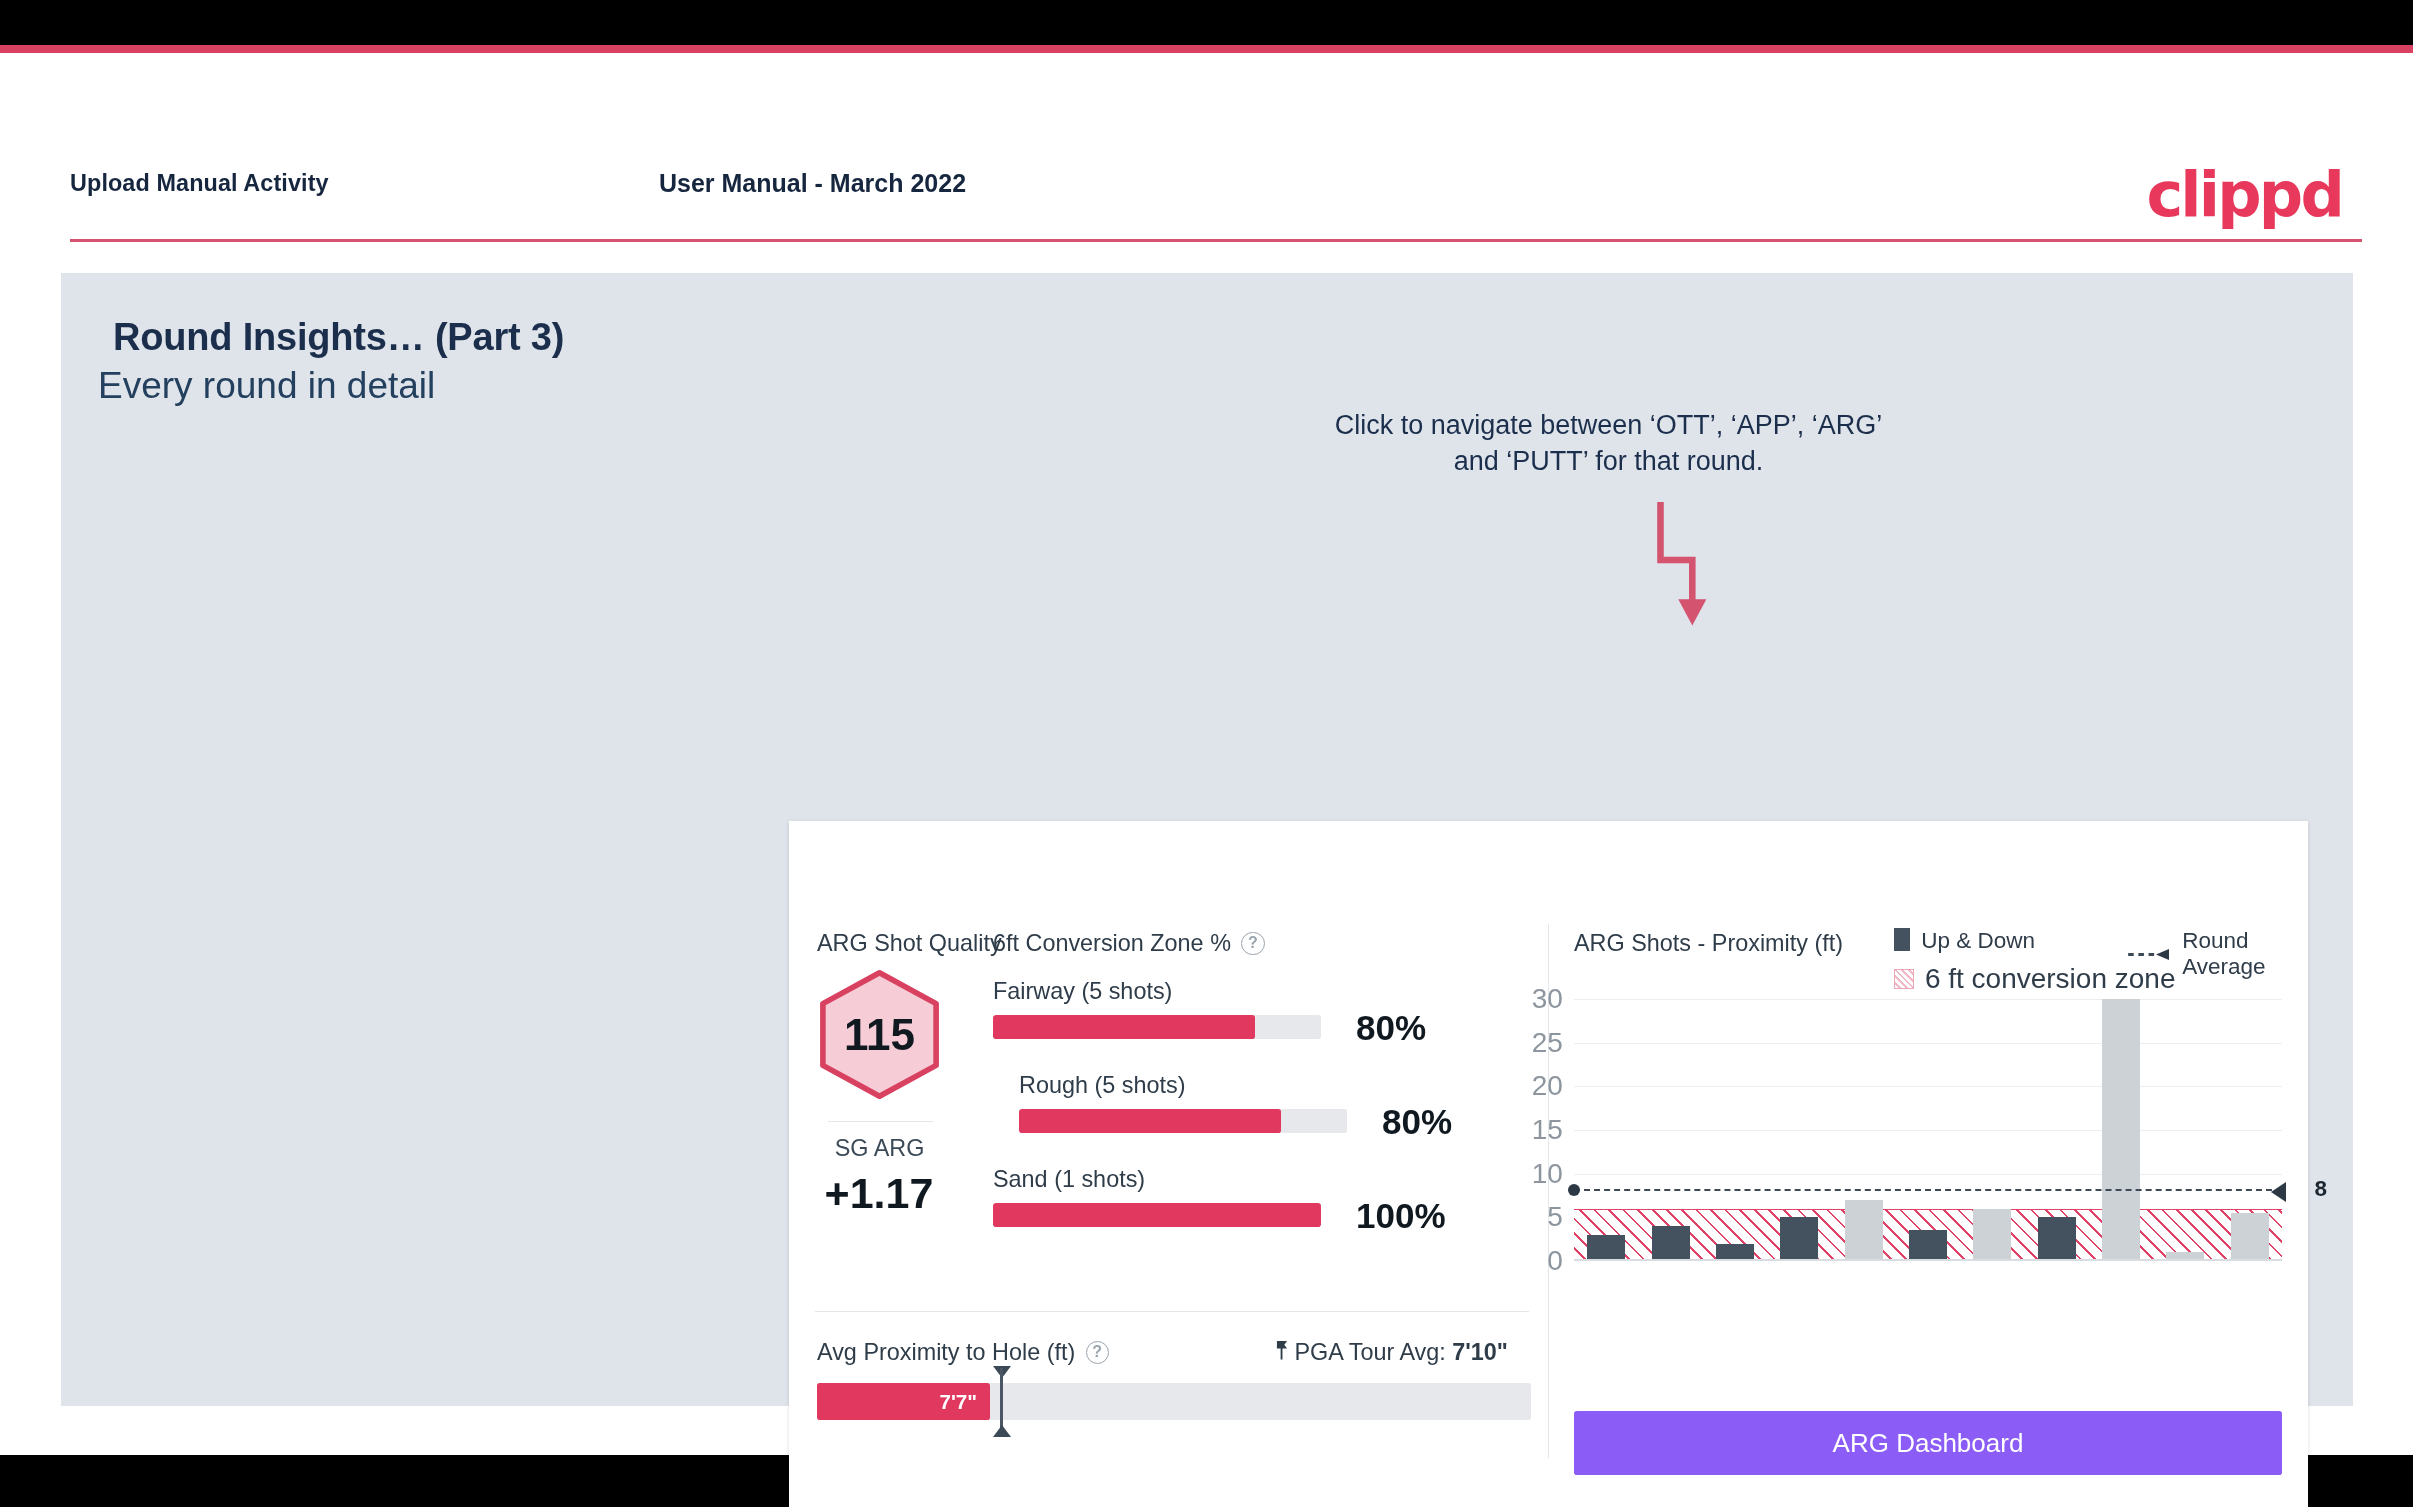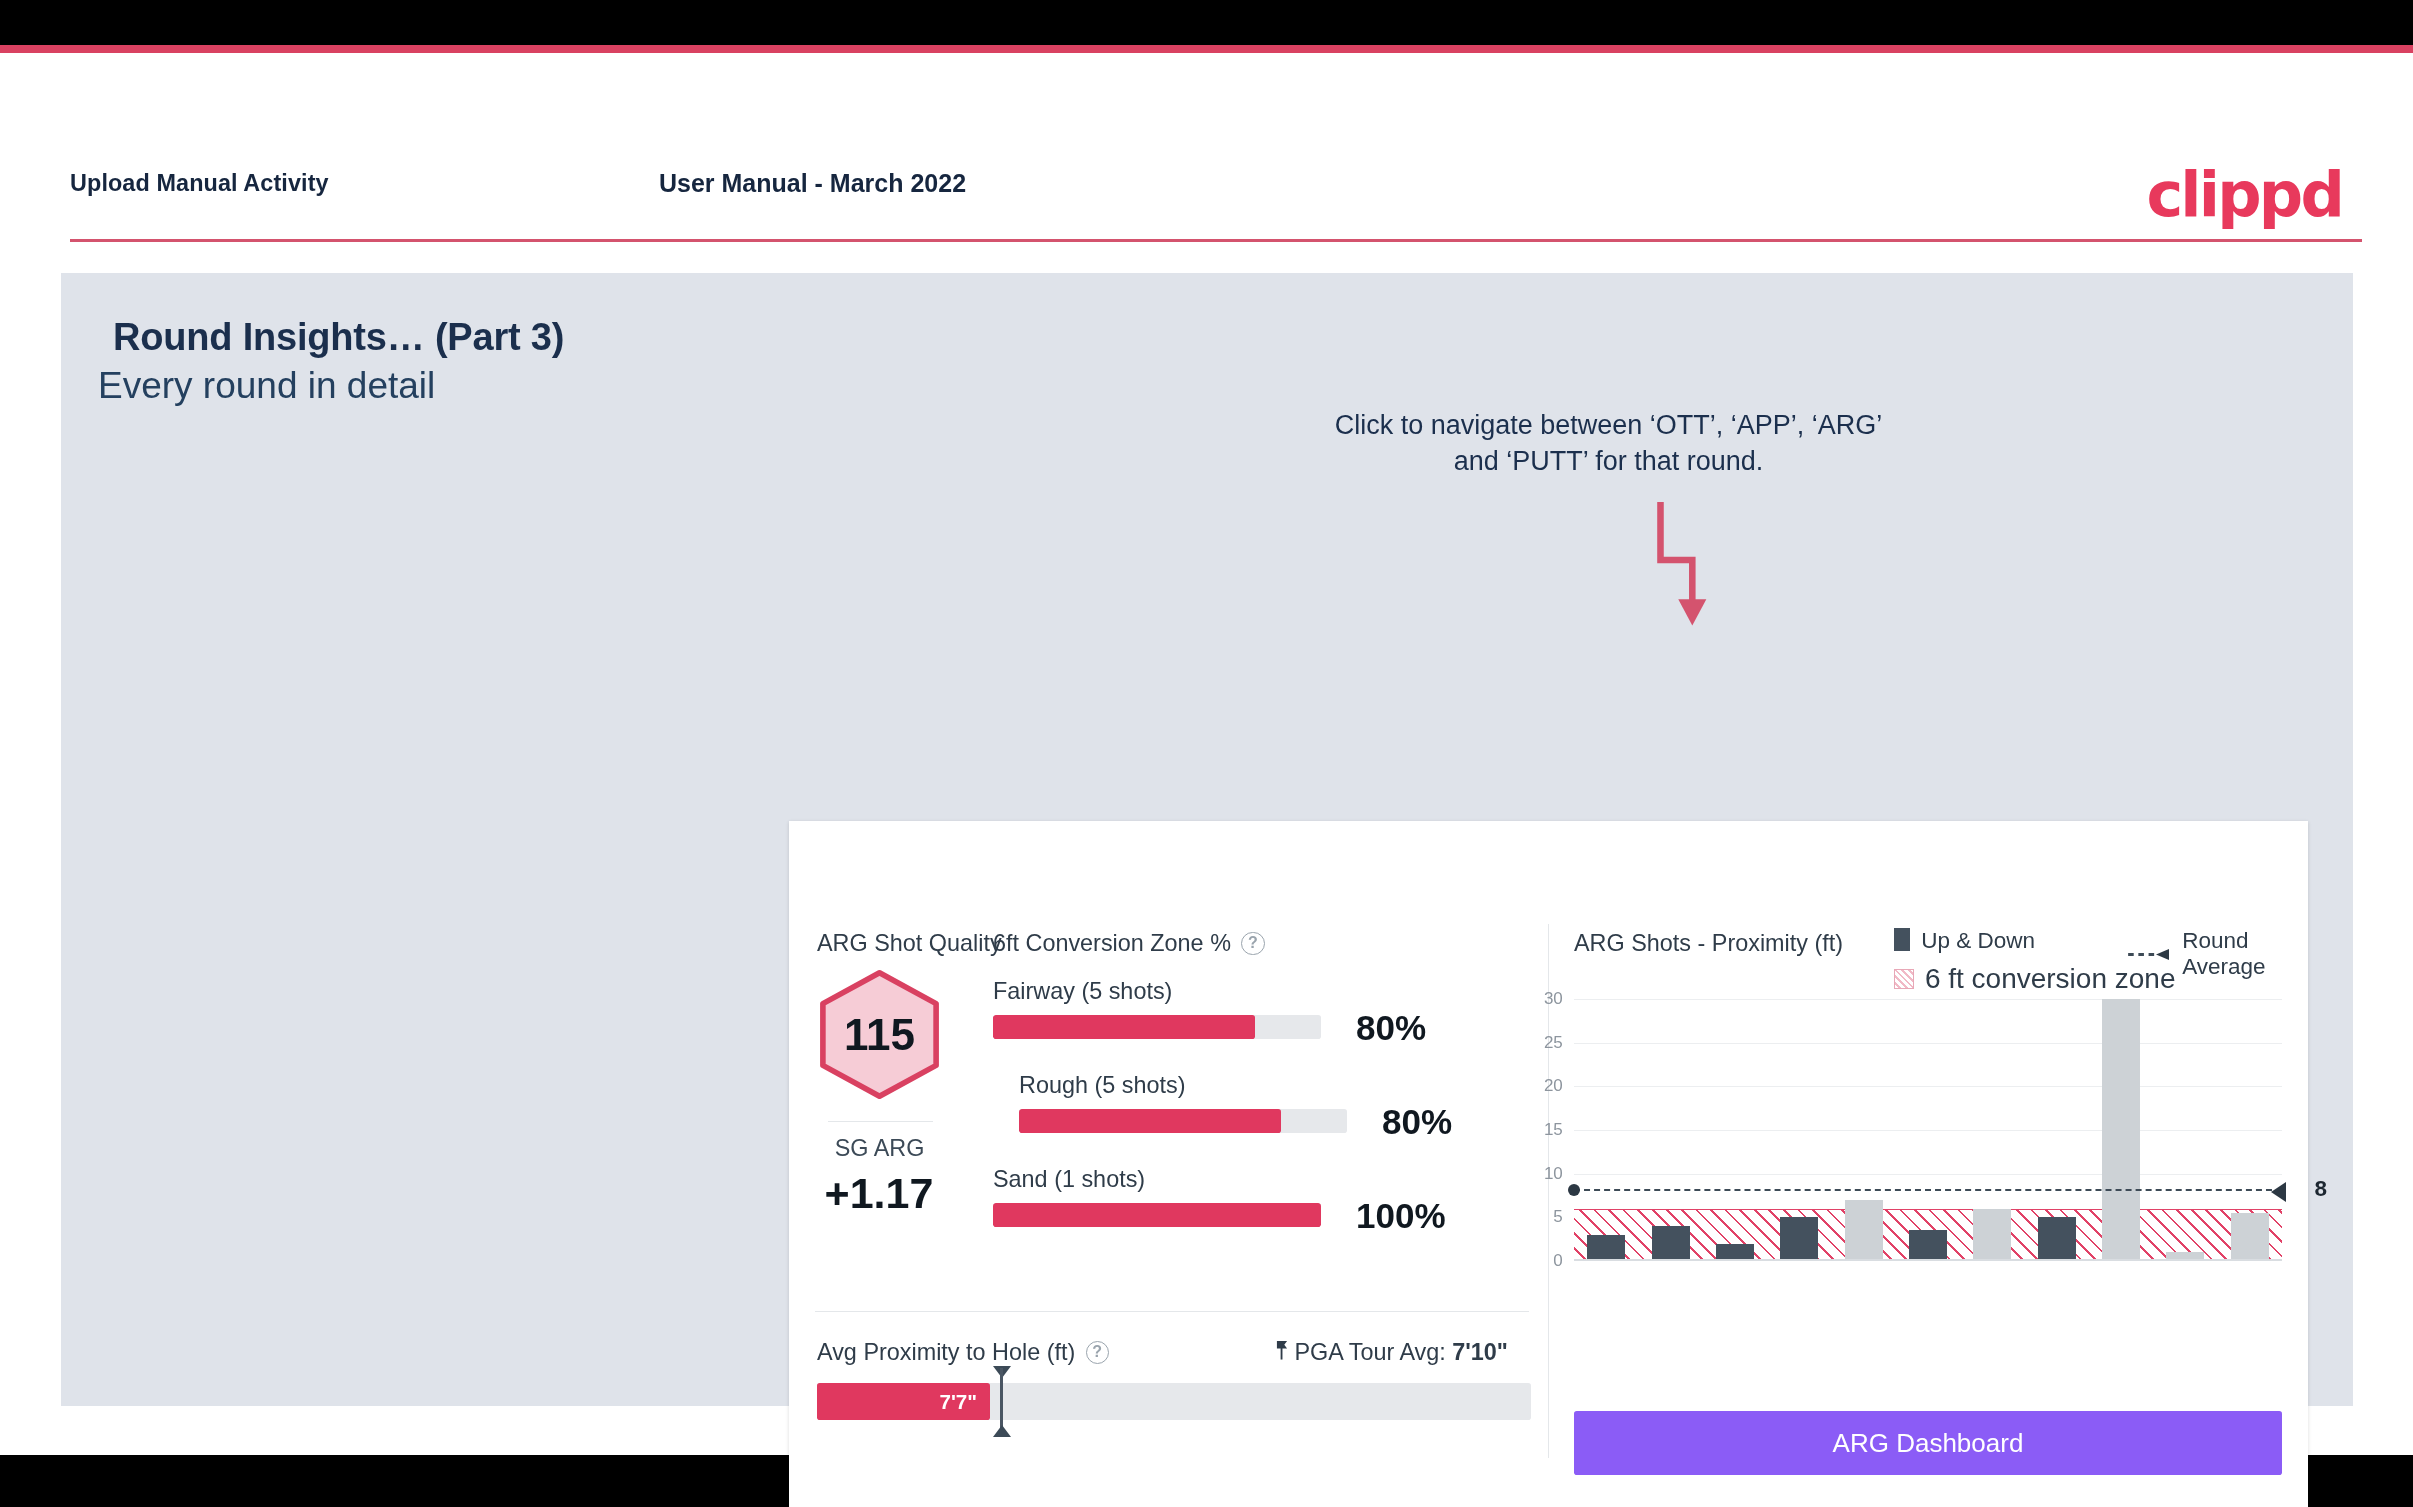--- a/index.html
+++ b/index.html
@@ -187,21 +187,21 @@
     width: 19.7px; height: 19.7px; border: 0.9px solid #e8a8b7;
     background: repeating-linear-gradient(45deg, #ffffff 0 2.8px, #f1b9c6 2.8px 4.7px);
   }
   .sw-dash { width: 43px; display: flex; align-items: center; }
 
   .plot {
     position: absolute; left: 785px; top: 178px;
     width: 708px; height: 262px;
   }
   .ytick { position: absolute; right: 100%; margin-right: 11.2px; transform: translateY(-50%);
-           font-size: 17px; color: #8d959e; }
+           font-size: 28px; color: #8d959e; }
   .gridline { position: absolute; left: 0; width: 100%; height: 0.9px; background: #eceef0; }
 
   .zone {
     position: absolute; left: 0; width: 100%;
     background: repeating-linear-gradient(45deg, #ffffff 0 8.4px, #e0385f 8.4px 10.3px);
     border-top: 1.9px solid #e0385f;
     opacity: .95;
   }
   .avgline {
     position: absolute; left: 0; width: 100%; height: 0;

